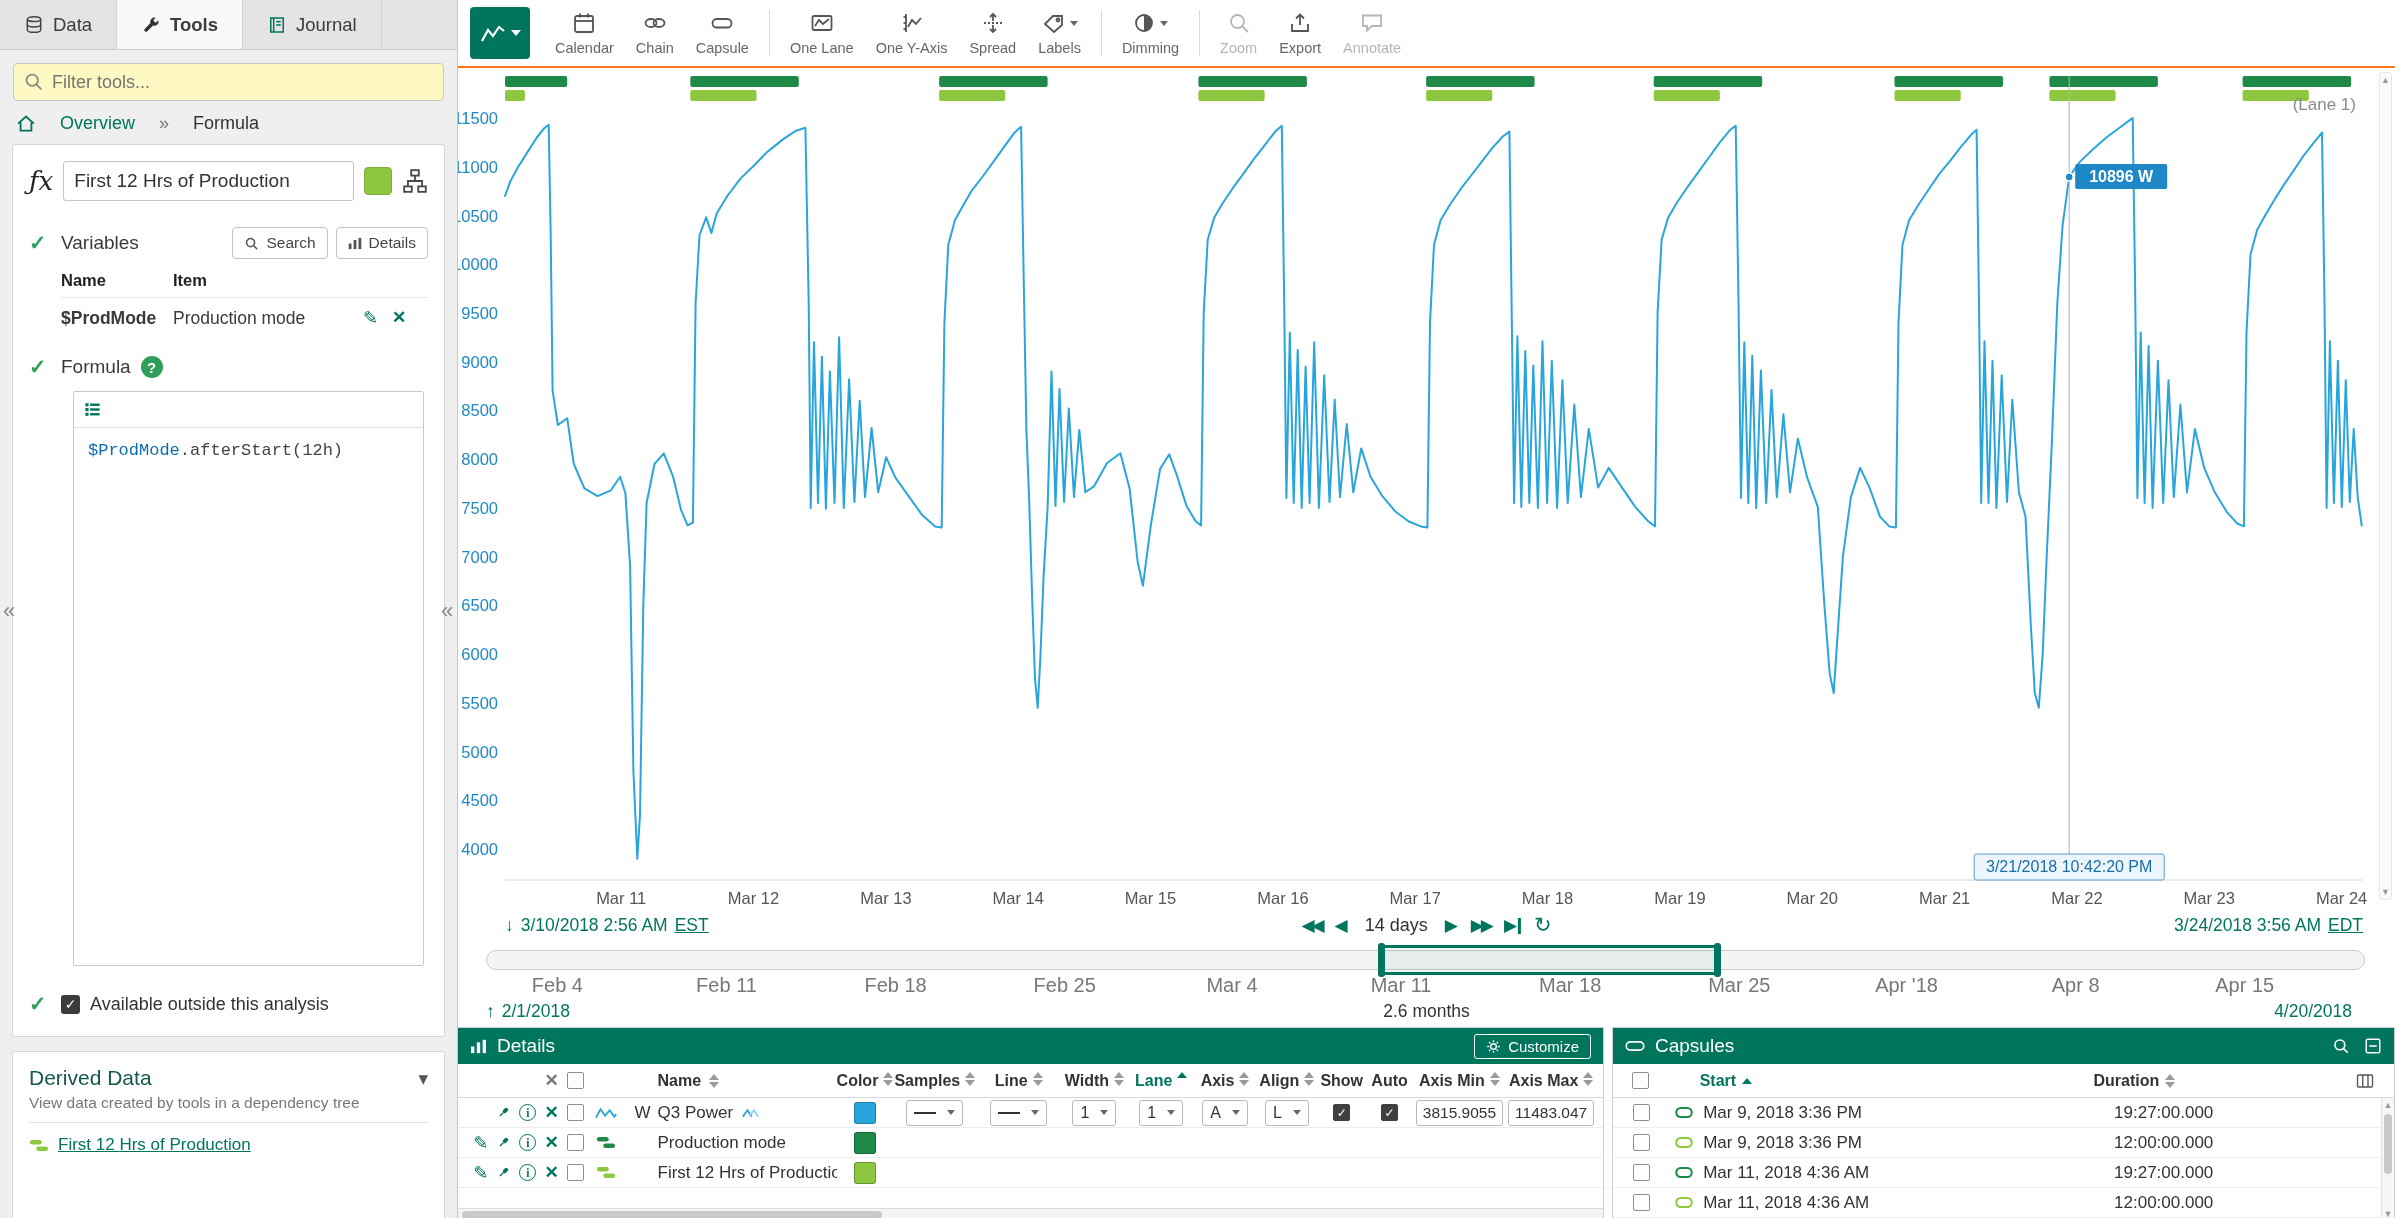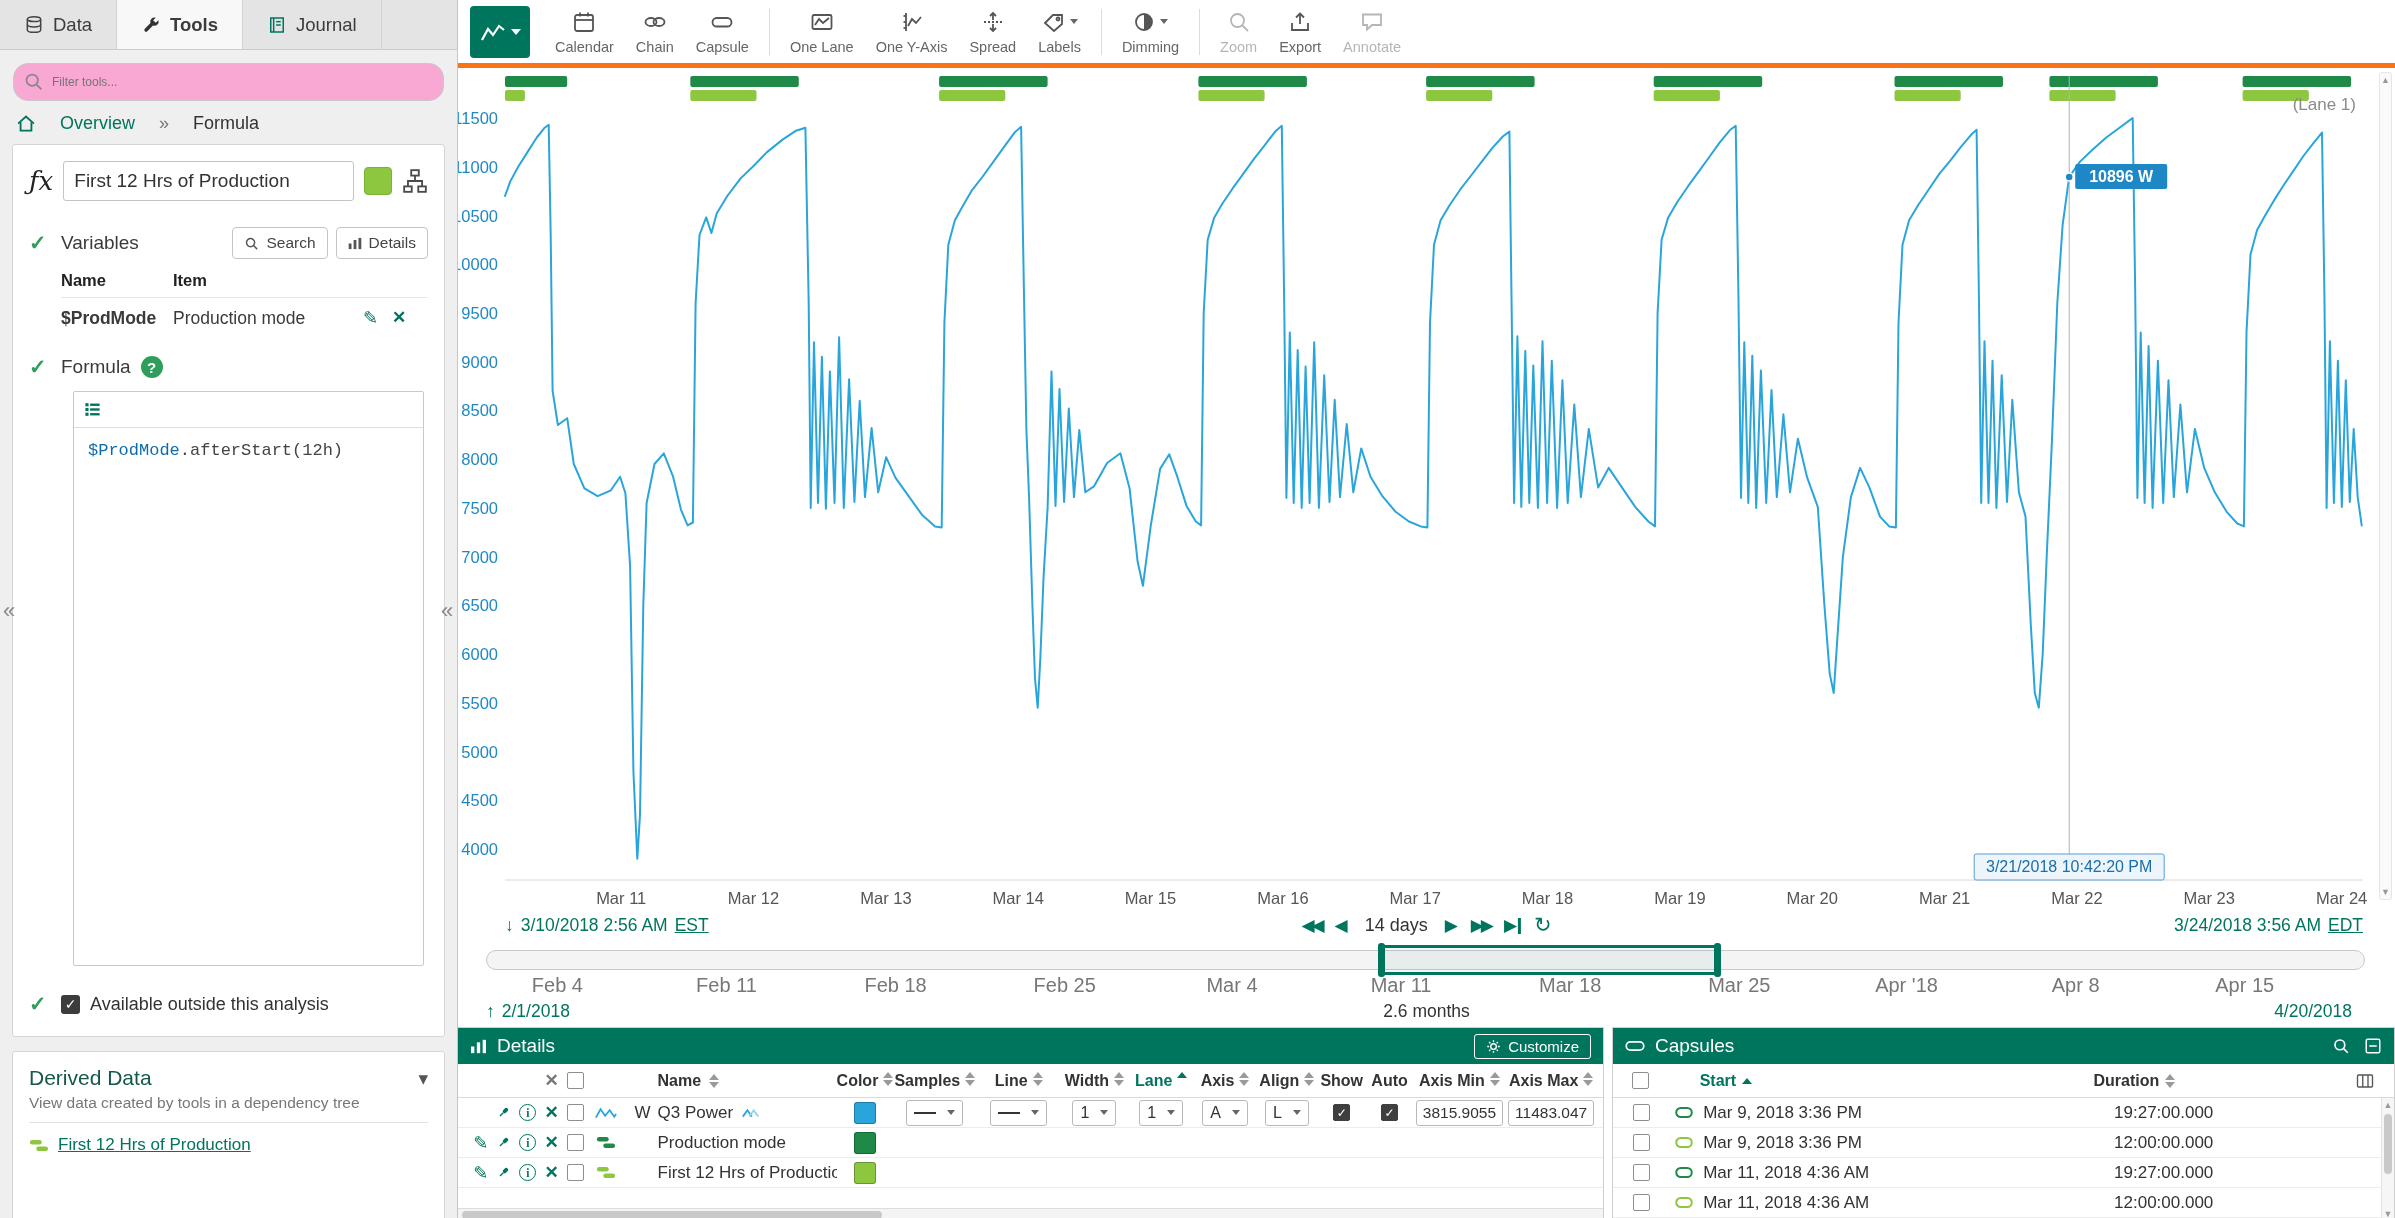--- a/index.html
+++ b/index.html
@@ -7,21 +7,21 @@
   body{font-family:"Liberation Sans",sans-serif;color:#3a3a3a;background:#fff;position:relative;font-size:18px}
   svg{display:block}
   .ii{display:inline-flex;align-items:center;justify-content:center}
 
   
   .sb{position:absolute;left:0;top:0;width:458px;height:1218px;background:#efefef;border-right:1px solid #c5c5c5;display:flex;flex-direction:column;overflow:hidden}
   .sb-tabs{height:50px;background:#e4e4e4;border-bottom:1px solid #cccccc;display:flex;align-items:stretch;flex-shrink:0}
   .tab{display:flex;align-items:center;gap:9px;padding:0 24px;font-size:18.5px;color:#3c3c3c;border-right:1px solid #d2d2d2;cursor:pointer}
   .tab.active{background:#f8f8f8;font-weight:bold}
   .filter-wrap{margin:13px 13px 4px;position:relative;flex-shrink:0}
-  .filter-wrap input{width:100%;height:38px;border:1px solid #c8c8c8;border-radius:15px;padding:0 12px 0 38px;font-size:12px;color:#555;background:#f9a8d4;font-family:"Liberation Sans",sans-serif}
+  .filter-wrap input{width:100%;height:38px;border:1px solid #c8c8c8;border-radius:4px;padding:0 12px 0 38px;font-size:18px;color:#555;background:#fef9c3;font-family:"Liberation Sans",sans-serif}
   .filter-ic{position:absolute;left:10px;top:8px}
   .crumbs{margin:8px 16px 2px;display:flex;align-items:center;gap:24px;font-size:18px;flex-shrink:0}
   .crumbs a{color:#00755e;text-decoration:none;cursor:pointer}
   .crumb-sep{color:#777}
   .crumb-cur{color:#333}
   .card{margin:8px 12px 0;background:#fff;border:1px solid #d5d5d5;border-radius:3px;padding:16px 16px 20px;flex-shrink:0}
   .ttl-row{display:flex;align-items:center;gap:10px}
   .fx{font-family:"DejaVu Serif",serif;font-style:italic;font-size:26px;color:#222;flex-shrink:0}
   .ttl-input{flex:1;height:40px;border:1px solid #c4c4c4;border-radius:3px;padding:0 10px;font-size:19px;color:#333;min-width:0;font-family:"Liberation Sans",sans-serif}
   .swatch-btn{width:28px;height:28px;background:#8dc63f;border:1px solid #7fb03a;border-radius:4px;cursor:pointer;flex-shrink:0}
@@ -53,21 +53,21 @@
   .dd-head{display:flex;align-items:center}
   .dd-title{font-size:21px;font-weight:normal;color:#13584b}
   .dd-chev{margin-left:auto;color:#555;font-size:19px;cursor:pointer}
   .dd-sub{font-size:15.5px;color:#777;margin-top:4px;padding-bottom:10px;border-bottom:1px solid #e2e2e2}
   .dd-item{display:flex;align-items:center;gap:9px;margin-top:12px}
   .dd-item a{color:#00755e;font-size:17px;text-decoration:underline;cursor:pointer}
   .collapse-h{position:absolute;color:#8a8a8a;font-size:22px;top:598px;cursor:pointer;z-index:5}
 
   
   .main{position:absolute;left:458px;top:0;width:1937px;height:1218px;background:#fff}
-  .tb{height:68px;border-bottom:5px solid #f97316;display:flex;align-items:center;padding-left:12px}
+  .tb{height:68px;border-bottom:2px solid #f97316;display:flex;align-items:center;padding-left:12px}
   .tb-main-btn{width:60px;height:52px;background:#00755e;border-radius:4px;display:flex;align-items:center;justify-content:center;gap:5px;cursor:pointer;margin-right:14px}
   .caret-w{width:0;height:0;border-left:5px solid transparent;border-right:5px solid transparent;border-top:6px solid #fff}
   .caret-g{width:0;height:0;border-left:4.5px solid transparent;border-right:4.5px solid transparent;border-top:5.5px solid #666;margin-left:4px}
   .tb-btn{display:flex;flex-direction:column;align-items:center;gap:4px;padding:5px 11px;cursor:pointer}
   .tb-ic{height:26px;display:flex;align-items:center}
   .tb-lbl{font-size:14.5px;color:#666;white-space:nowrap}
   .tb-btn.dis .tb-lbl{color:#b5b5b5}
   .tb-sep{width:1px;height:46px;background:#dcdcdc;margin:0 9px}
 
   .chart-zone{position:relative}

